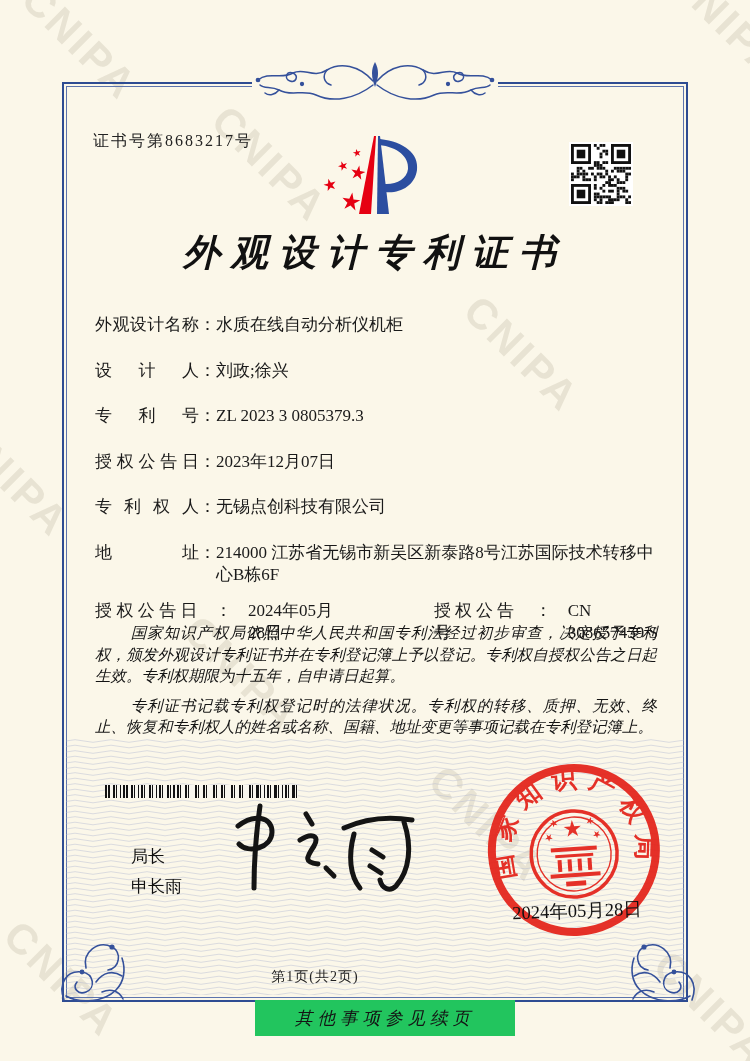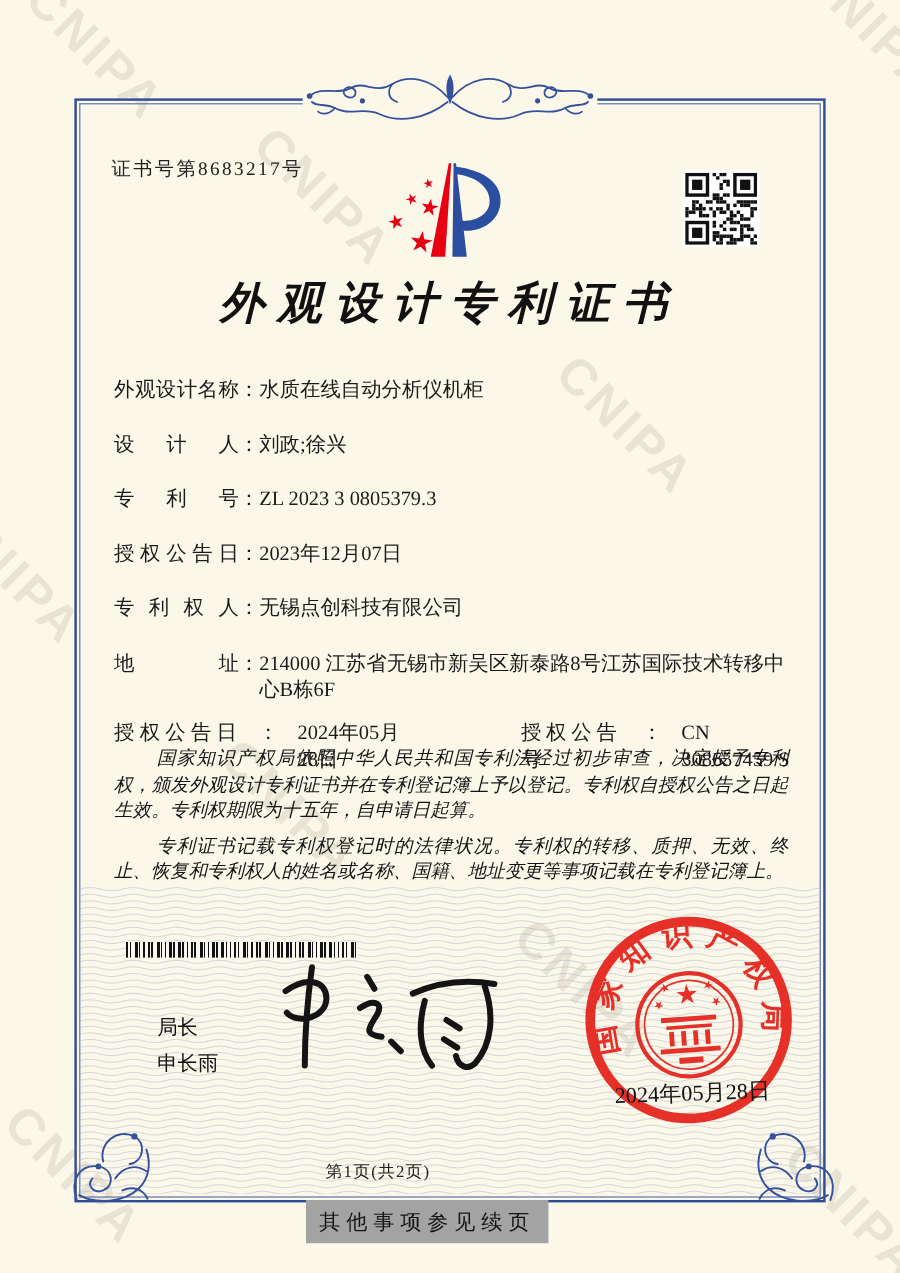--- a/index.html
+++ b/index.html
@@ -38,23 +38,23 @@
     background:repeating-linear-gradient(90deg,#121212 0 2px,#f8f6ee 2px 3px,#121212 3px 4.5px,
      #f8f6ee 4.5px 7.5px,#121212 7.5px 10px,#f8f6ee 10px 11px,#121212 11px 12px,
      #f8f6ee 12px 14.5px,#121212 14.5px 15.5px,#f8f6ee 15.5px 18px);}
   .signer{position:absolute;left:107px;top:842px;font-family:Liberation Sans, sans-serif;
           font-size:17px;color:#111;line-height:30px;margin-left:24px;}
   .sig{position:absolute;left:222px;top:792px;}
   .seal{position:absolute;left:479px;top:757px;transform:rotate(-4deg);}
   .sealdate{position:absolute;left:502px;top:898px;width:150px;text-align:center;
             font-size:18.5px;color:#111;transform:rotate(-2deg);font-weight:500;}
   .pagenum{position:absolute;left:0;top:968px;width:630px;text-align:center;font-size:14px;color:#222;letter-spacing:1px;}
-  .contnote{position:absolute;left:255px;top:1000px;width:202px;height:36px;background:#a3a3a3;
+  .contnote{position:absolute;left:255px;top:1000px;width:260px;height:36px;background:#22c55e;
             text-align:center;line-height:36px;font-size:17.5px;letter-spacing:5px;
-            color:#141414;}
+            color:#141414;font-style:italic;}
   .waves{position:absolute;left:66px;top:737px;pointer-events:none;}
   .ornament{position:absolute;left:252px;top:57px;}
   .corner{position:absolute;}
   .corner.bl{left:56px;top:938px;}
   .corner.br{left:622px;top:938px;transform:scaleX(-1);}
 </style>
 </head>
 <body>
 
 <div class="page">

